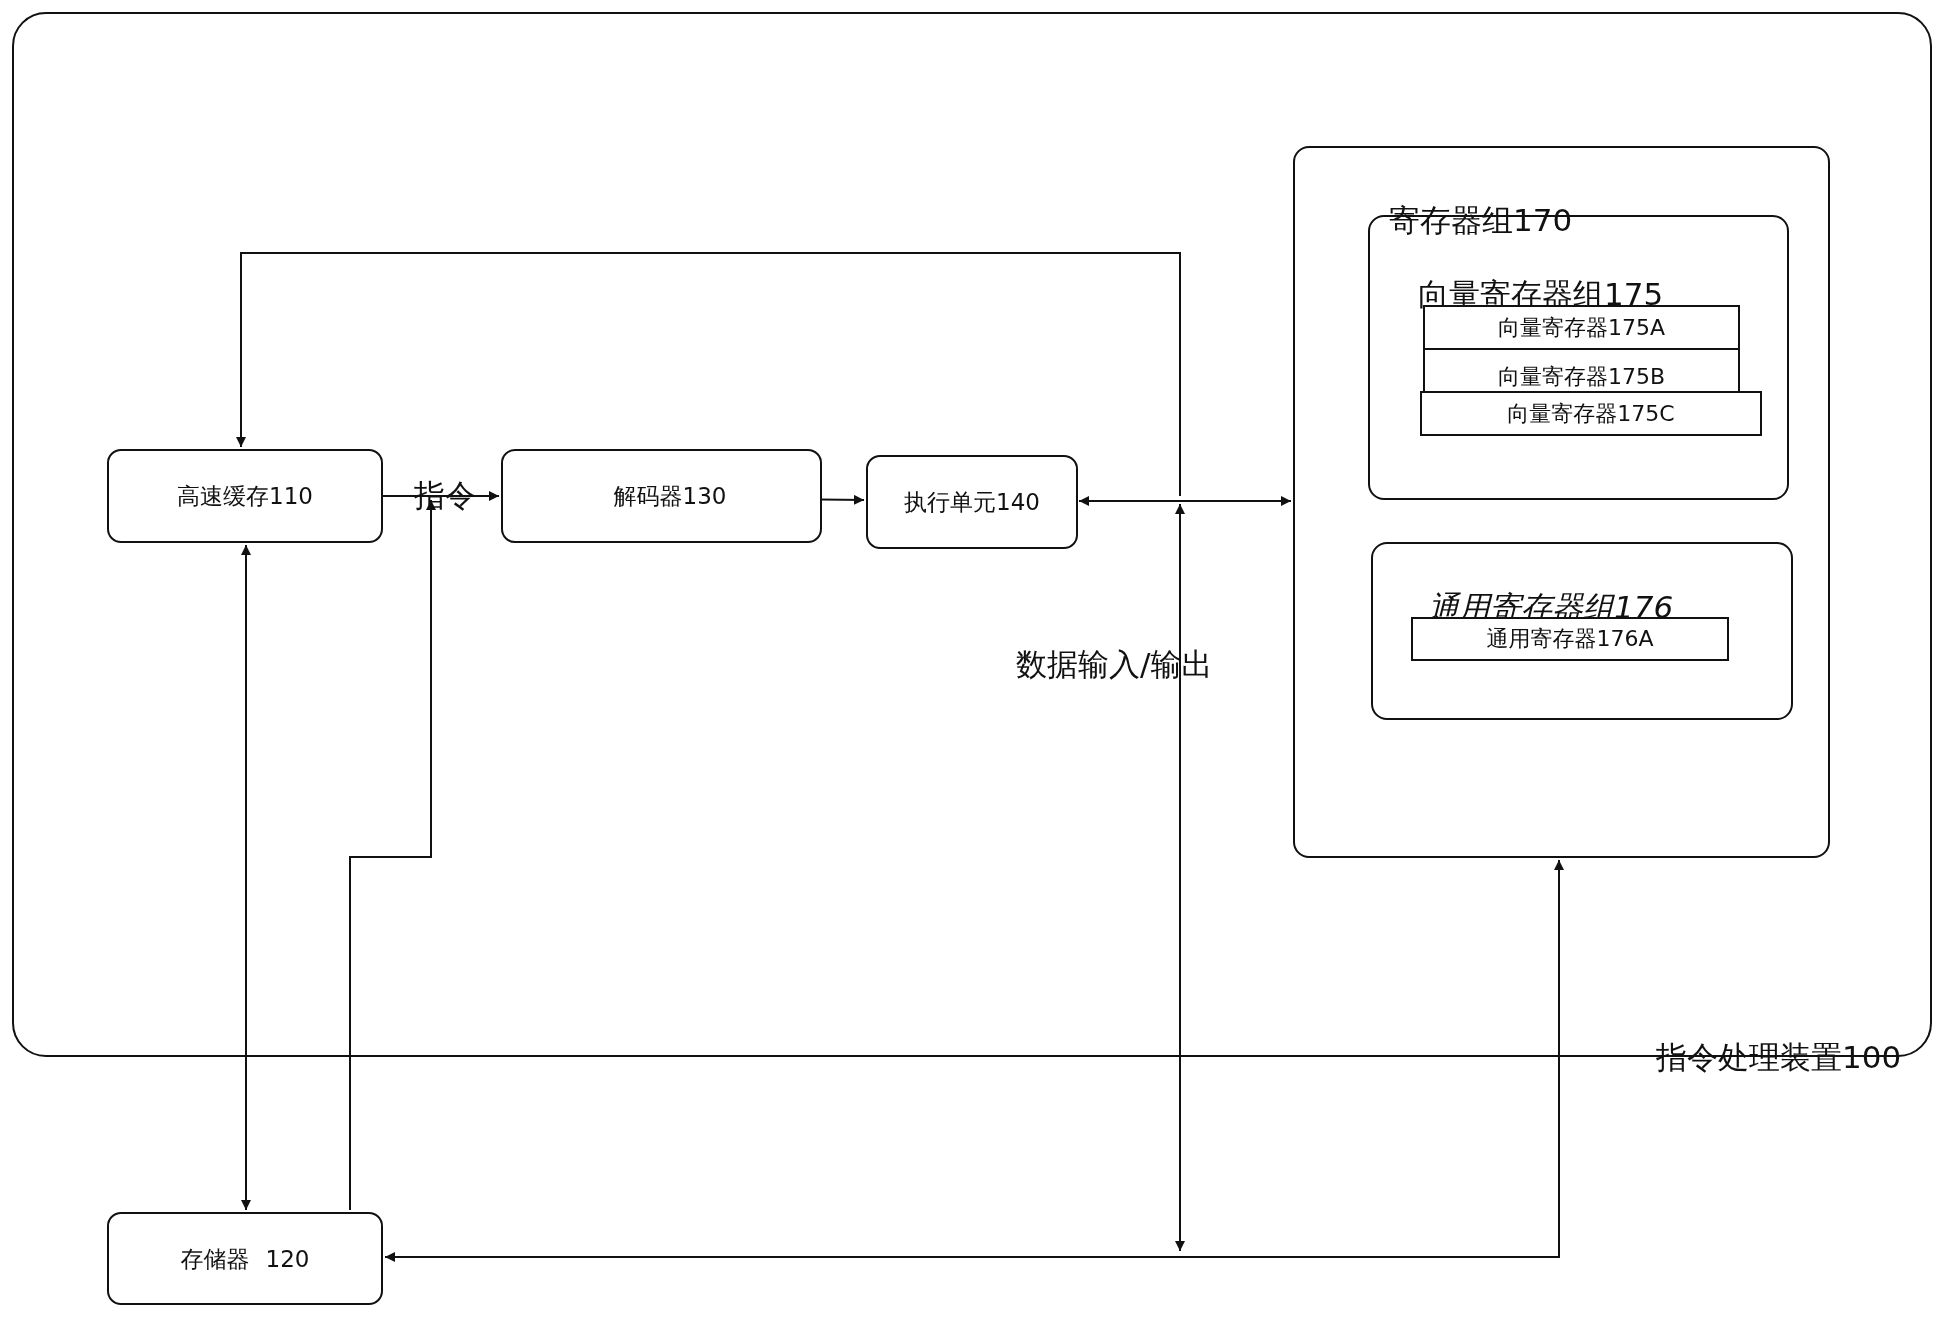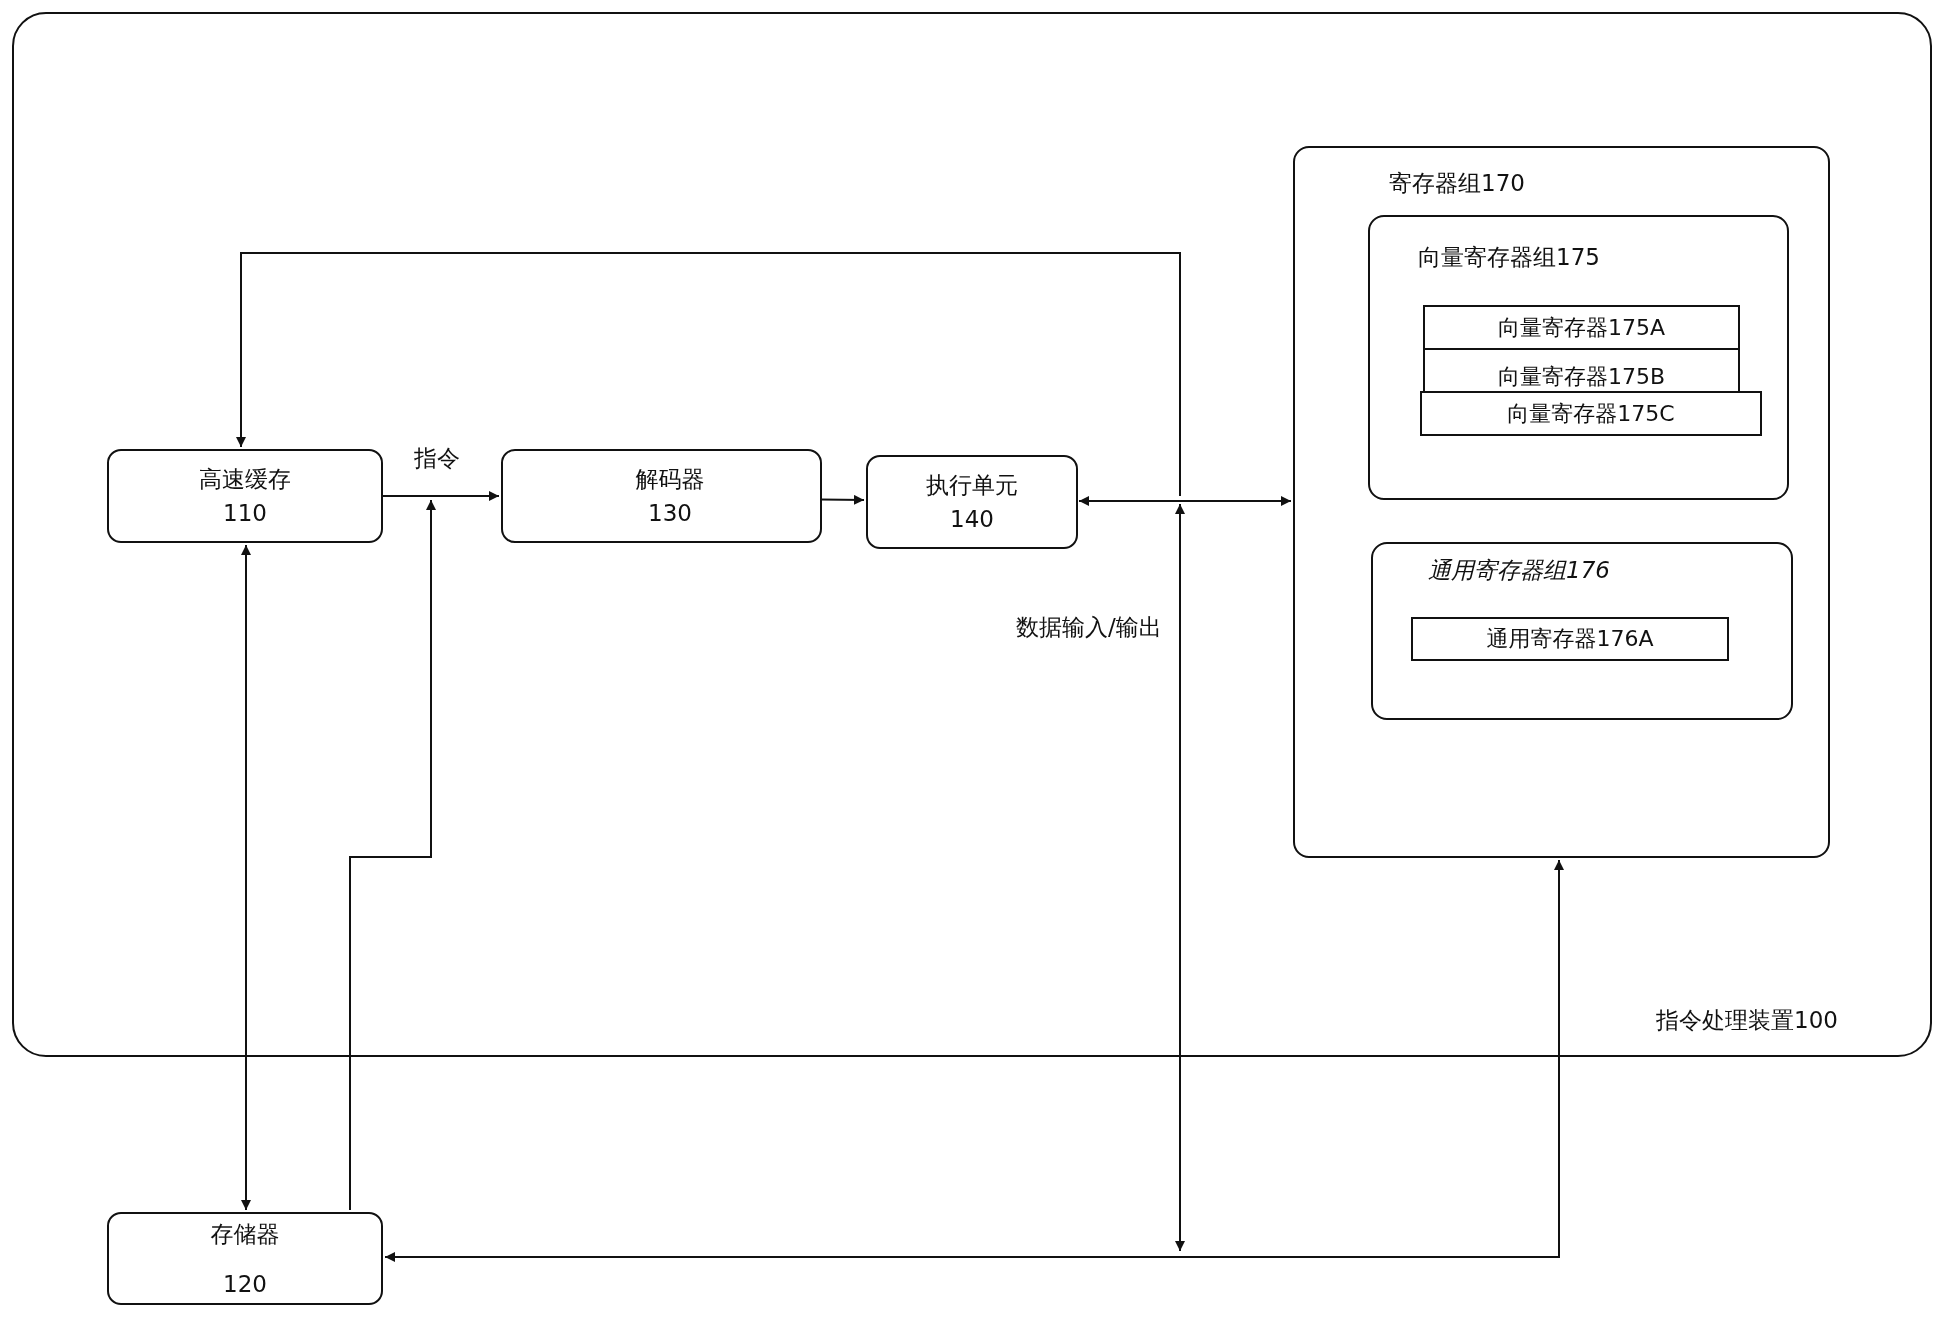--- a/index.html
+++ b/index.html
@@ -2,22 +2,22 @@
 <html><head>
 <meta charset="utf-8">
 <style>
   html, body { margin:0; padding:0; background:#ffffff; }
   body { width:1944px; height:1318px; position:relative; overflow:hidden;
          font-family:"DejaVu Sans", "Liberation Sans", sans-serif; color:#111; }
   svg.wires { position:absolute; left:0; top:0; }
   .box { position:absolute; box-sizing:border-box; border:2px solid #111; background:transparent; }
   .rounded { border-radius:14px; }
   .outer { border-radius:34px; border-width:2.5px; }
-  .node { display:flex; flex-direction:column; align-items:center; justify-content:center; font-size:23px; line-height:34px; background:#fff; }
-  .label { position:absolute; font-size:23px; white-space:nowrap; }
+  .node { display:flex; flex-direction:row; align-items:center; justify-content:center; font-size:23px; line-height:34px; background:#fff; }
+  .label { position:absolute; font-size:31px; white-space:nowrap;margin-top:32px; }
   .reg { display:flex; align-items:center; justify-content:center; font-size:22px; background:#fff; border-radius:0; }
 </style>
 </head>
 <body>
 
 <div class="box outer" style="left:12px; top:12px; width:1920px; height:1045px;"></div>
 <div class="label" style="left:1656px; top:1005px;">指令处理装置100</div>
 
 <svg class="wires" width="1944" height="1318" viewBox="0 0 1944 1318">
   <defs>

